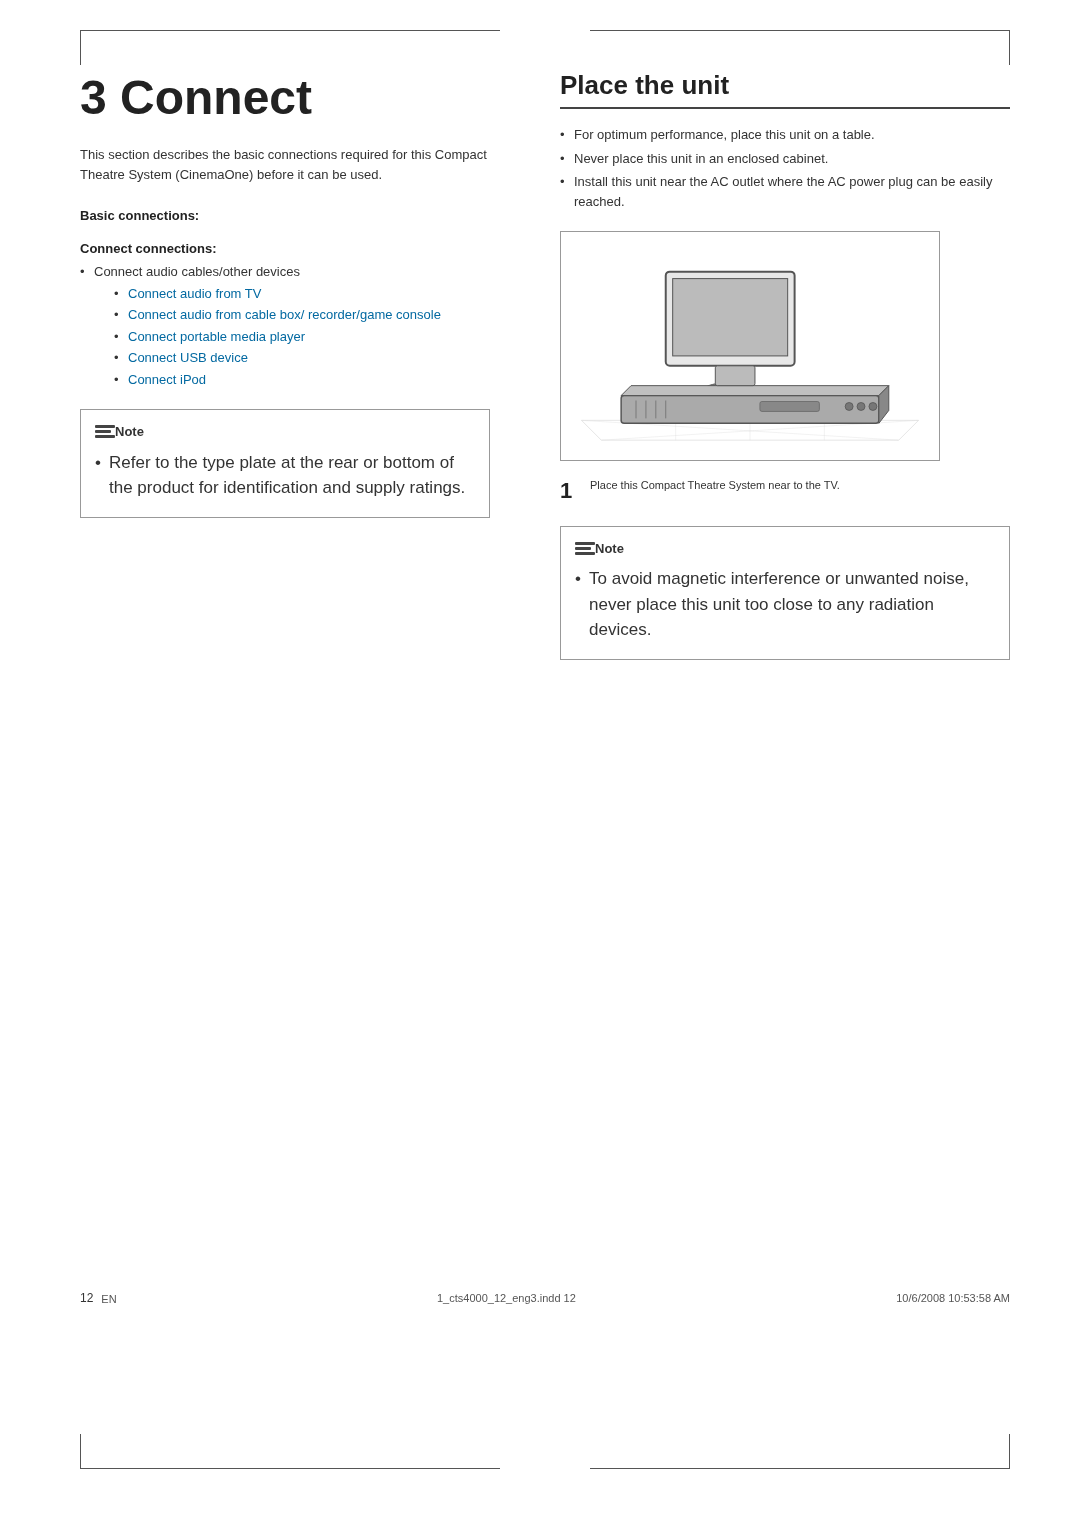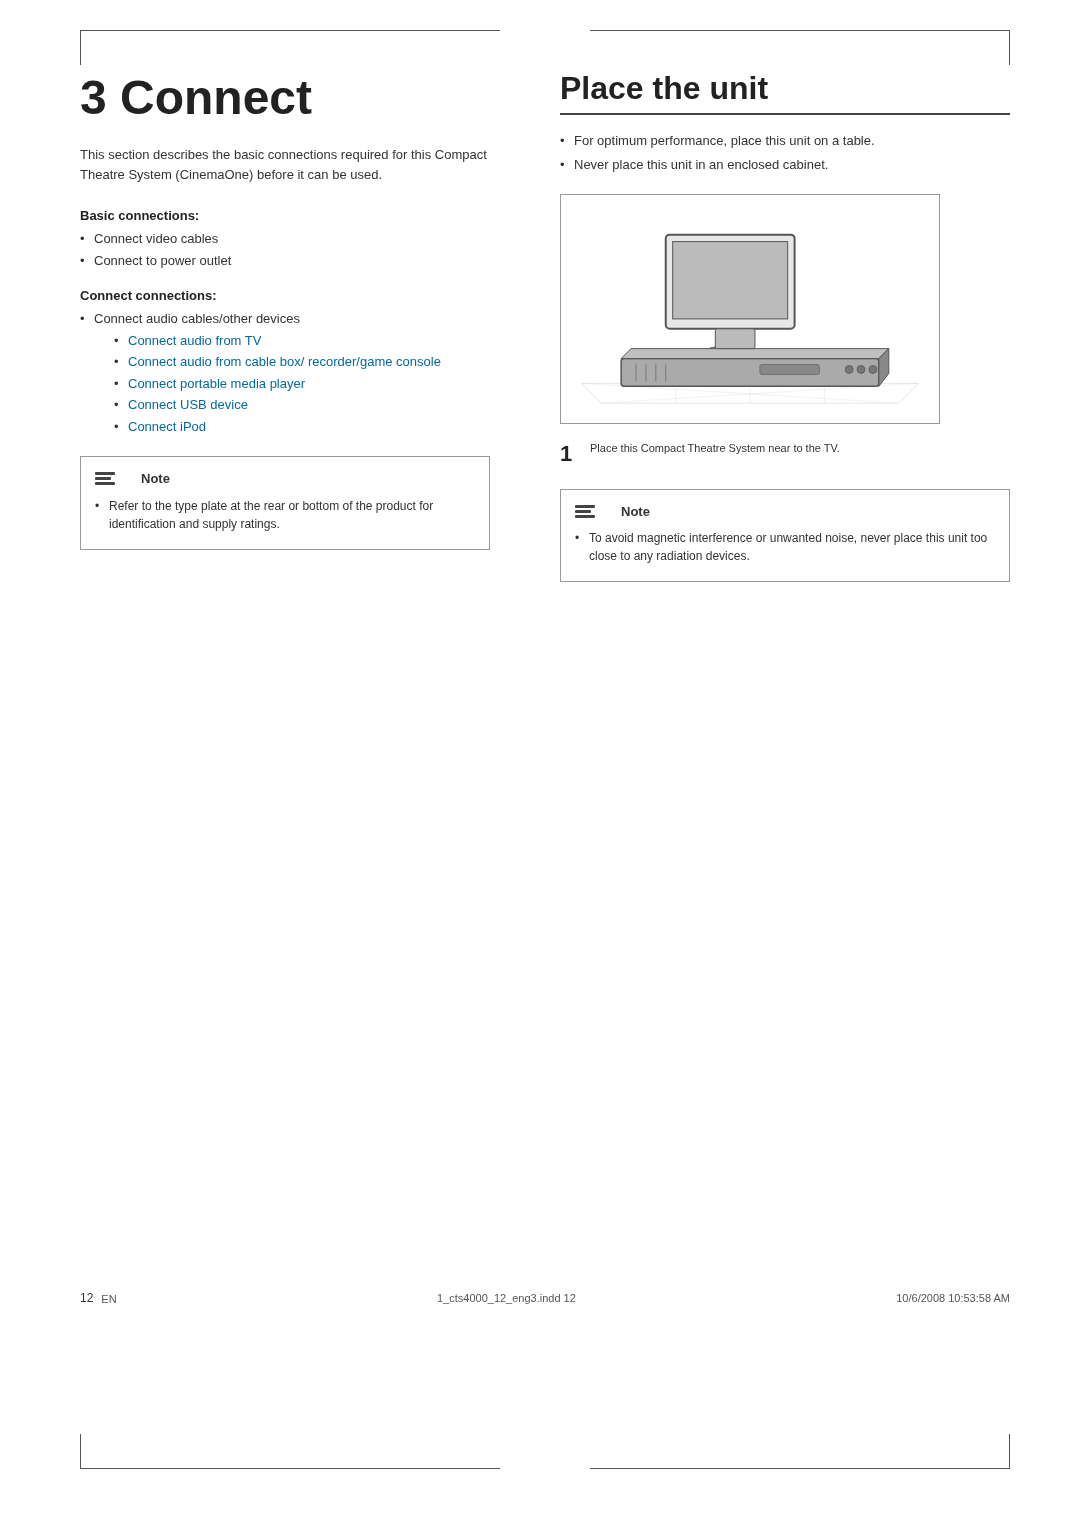--- a/index.html
+++ b/index.html
@@ -190,21 +190,21 @@
       padding: 12px 14px;
       margin-top: 20px;
       font-size: 12px;
       line-height: 1.5;
       color: #333;
     }
 
     .note-header {
       display: flex;
       align-items: center;
-      gap: 26px;
+      gap: 0;
       margin-bottom: 8px;
       font-weight: bold;
       font-size: 13px;
     }
 
     .note-icon {
       display: flex;
       flex-direction: column;
       gap: 2px;
       width: 20px;
@@ -228,41 +228,41 @@
 
     .note-list {
       list-style: none;
       padding-left: 0;
     }
 
     .note-list > li {
       padding-left: 14px;
       position: relative;
       margin-bottom: 4px;
-      font-size: 12px;
+      font-size: 17px;
       line-height: 1.5;
     }
 
     .note-list > li::before {
       content: "•";
       position: absolute;
       left: 0;
     }
 
     
     .right-section-header {
       display: flex;
       align-items: flex-start;
       margin-bottom: 16px;
       border-bottom: 2px solid #444;
       padding-bottom: 6px;
     }
 
     .right-section-header h2 {
-      font-size: 32px;
+      font-size: 26px;
       font-weight: bold;
       color: #222;
     }
 
     .place-unit-bullets {
       list-style: none;
       padding-left: 0;
       margin-bottom: 20px;
     }
 
@@ -364,24 +364,20 @@
 
       <div class="section-header">
         <h1>
           <span>3</span>&nbsp;<span>Connect</span>
         </h1>
       </div>
 
       <p class="intro-text">This section describes the basic connections required for this Compact Theatre System (CinemaOne) before it can be used.</p>
 
       <div class="subsection-title">Basic connections:</div>
-      <ul class="bullet-list">
-        <li><span>Connect video cables</span></li>
-        <li><span>Connect to power outlet</span></li>
-      </ul>
 
       <div class="subsection-title">Connect connections:</div>
       <ul class="bullet-list">
         <li>
           <span>Connect audio cables/other devices</span>
           <ul class="sub-bullet-list">
             <li><span>Connect audio from TV</span></li>
             <li><span>Connect audio from cable box/ recorder/game console</span></li>
             <li><span>Connect portable media player</span></li>
             <li><span>Connect USB device</span></li>
@@ -408,20 +404,21 @@
 
     <div class="right-column">
 
       <div class="right-section-header">
         <h2>Place the unit</h2>
       </div>
 
       <ul class="place-unit-bullets">
         <li><span>For optimum performance, place this unit on a table.</span></li>
         <li><span>Never place this unit in an enclosed cabinet.</span></li>
+        <li><span>Install this unit near the AC outlet where the AC power plug can be easily reached.</span></li>
       </ul>
 
       <div class="illustration-box">
         <svg viewBox="0 0 380 230" xmlns="http://www.w3.org/2000/svg">
 
           <line x1="20" y1="190" x2="360" y2="190" stroke="#ccc" stroke-width="0.5"></line>
           <line x1="40" y1="210" x2="340" y2="210" stroke="#ccc" stroke-width="0.5"></line>
 
           <line x1="40" y1="210" x2="20" y2="190" stroke="#ccc" stroke-width="0.5"></line>
           <line x1="340" y1="210" x2="360" y2="190" stroke="#ccc" stroke-width="0.5"></line>

